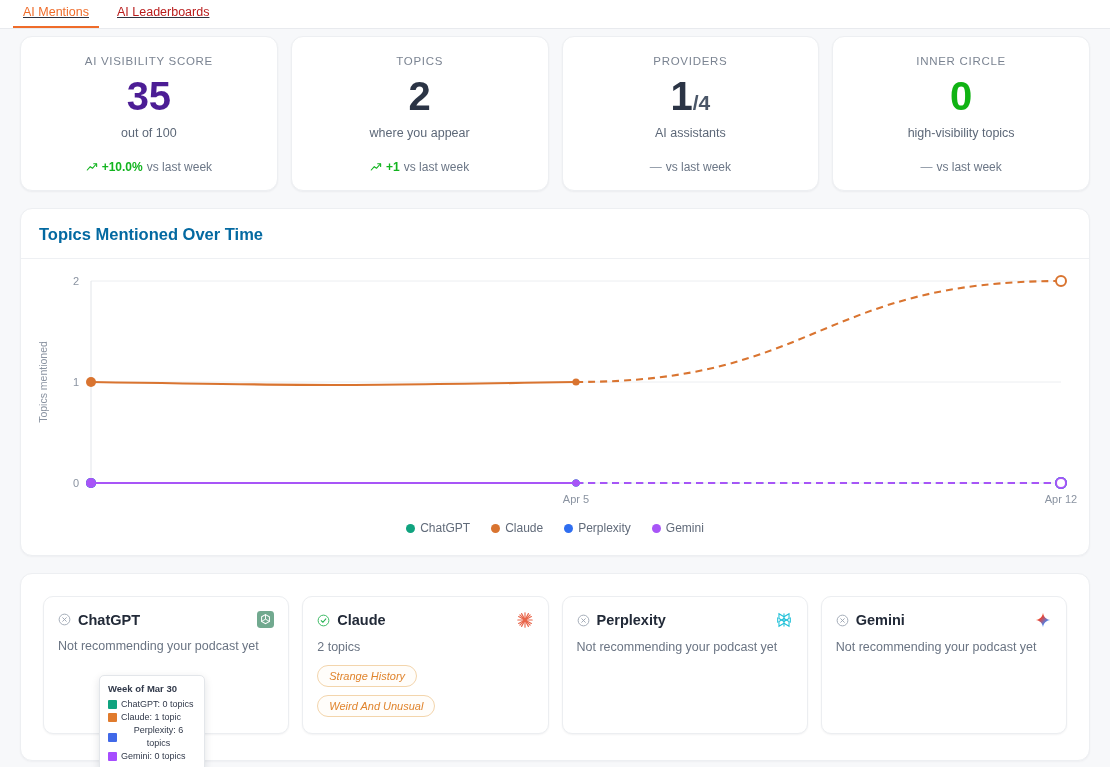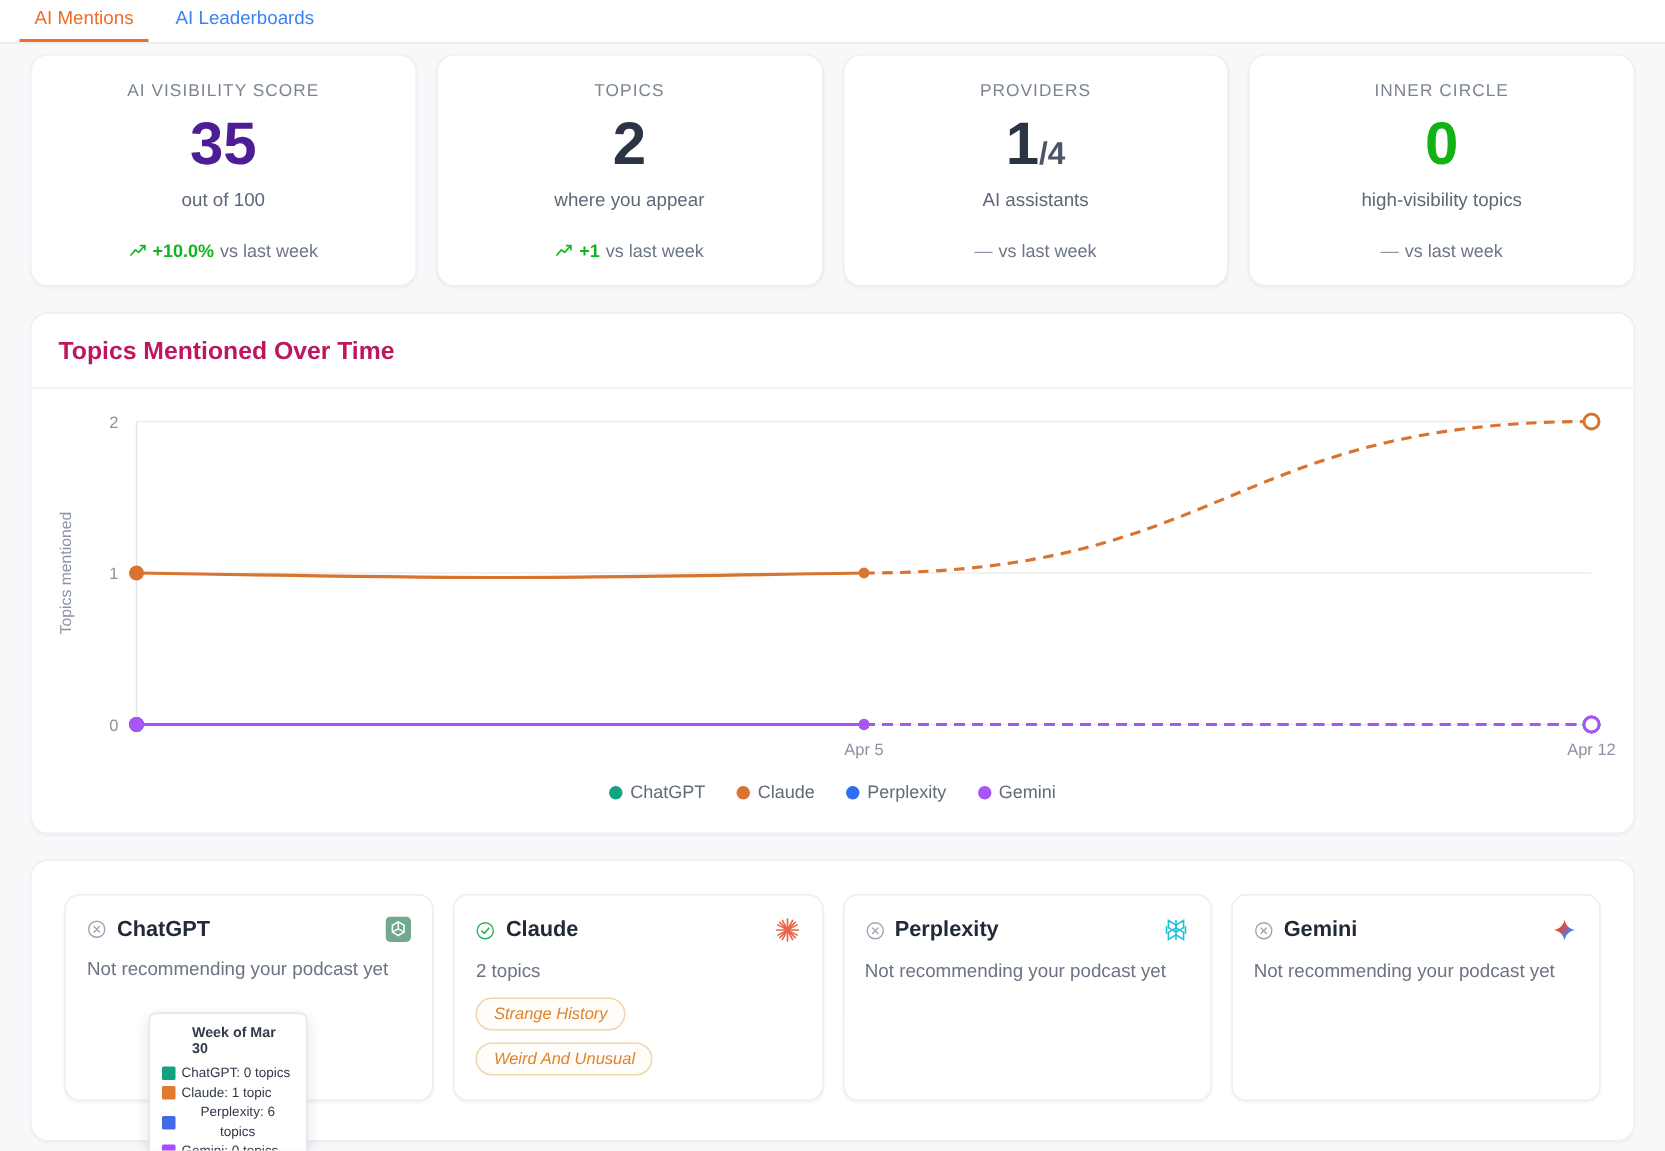--- a/index.html
+++ b/index.html
@@ -13,25 +13,26 @@
 
   
   .tabbar {
     height: 29px;
     background: #ffffff;
     border-bottom: 1px solid #e8eaee;
     display: flex;
     align-items: flex-end;
     padding-left: 13px;
     gap: 8px;
+    text-decoration: underline;
   }
   .tab {
     font-size: 12.5px;
     padding: 0 10px 8px 10px;
-    color: #3b82f6;
+    color: #b91c1c;
     cursor: pointer;
     border-bottom: 2px solid transparent;
     line-height: 1;
   }
   .tab.active {
     color: #ef6c2a;
     border-bottom-color: #ef6c2a;
   }
 
   
@@ -95,40 +96,40 @@
     border: 1px solid #edeff2;
     border-radius: 12px;
     box-shadow: 0 1px 2px rgba(16,24,40,.04);
     margin-top: 17px;
   }
   .panel-head {
     padding: 16px 18px 14px 18px;
     border-bottom: 1px solid #eef0f3;
     font-size: 16.5px;
     font-weight: bold;
-    color: #be185d;
+    color: #0369a1;
   }
 
   
   .chart-body { position: relative; padding: 10px 8px 14px 8px; height: 296px; }
   .chart-svg { display: block; }
   .tooltip {
     position: absolute;
     left: 78px; top: 416px;
     width: 106px;
     background: #ffffff;
     border: 1px solid #e3e6ea;
     border-radius: 5px;
     box-shadow: 0 3px 9px rgba(16,24,40,.12);
     padding: 7px 8px 8px 8px;
     font-size: 9px;
     color: #31394a;
     z-index: 5;
   }
-  .tooltip-title { font-weight: bold; font-size: 9.5px; margin-bottom: 4px; margin-left: 20px; }
+  .tooltip-title { font-weight: bold; font-size: 9.5px; margin-bottom: 4px; }
   .tt-row { display: flex; align-items: center; gap: 4px; line-height: 13px; text-align: center; }
   .tt-swatch { width: 9px; height: 9px; border-radius: 1px; flex: none; }
   .legend {
     display: flex;
     justify-content: center;
     gap: 21px;
     margin-top: 2px;
     font-size: 12px;
     color: #616b7a;
   }

